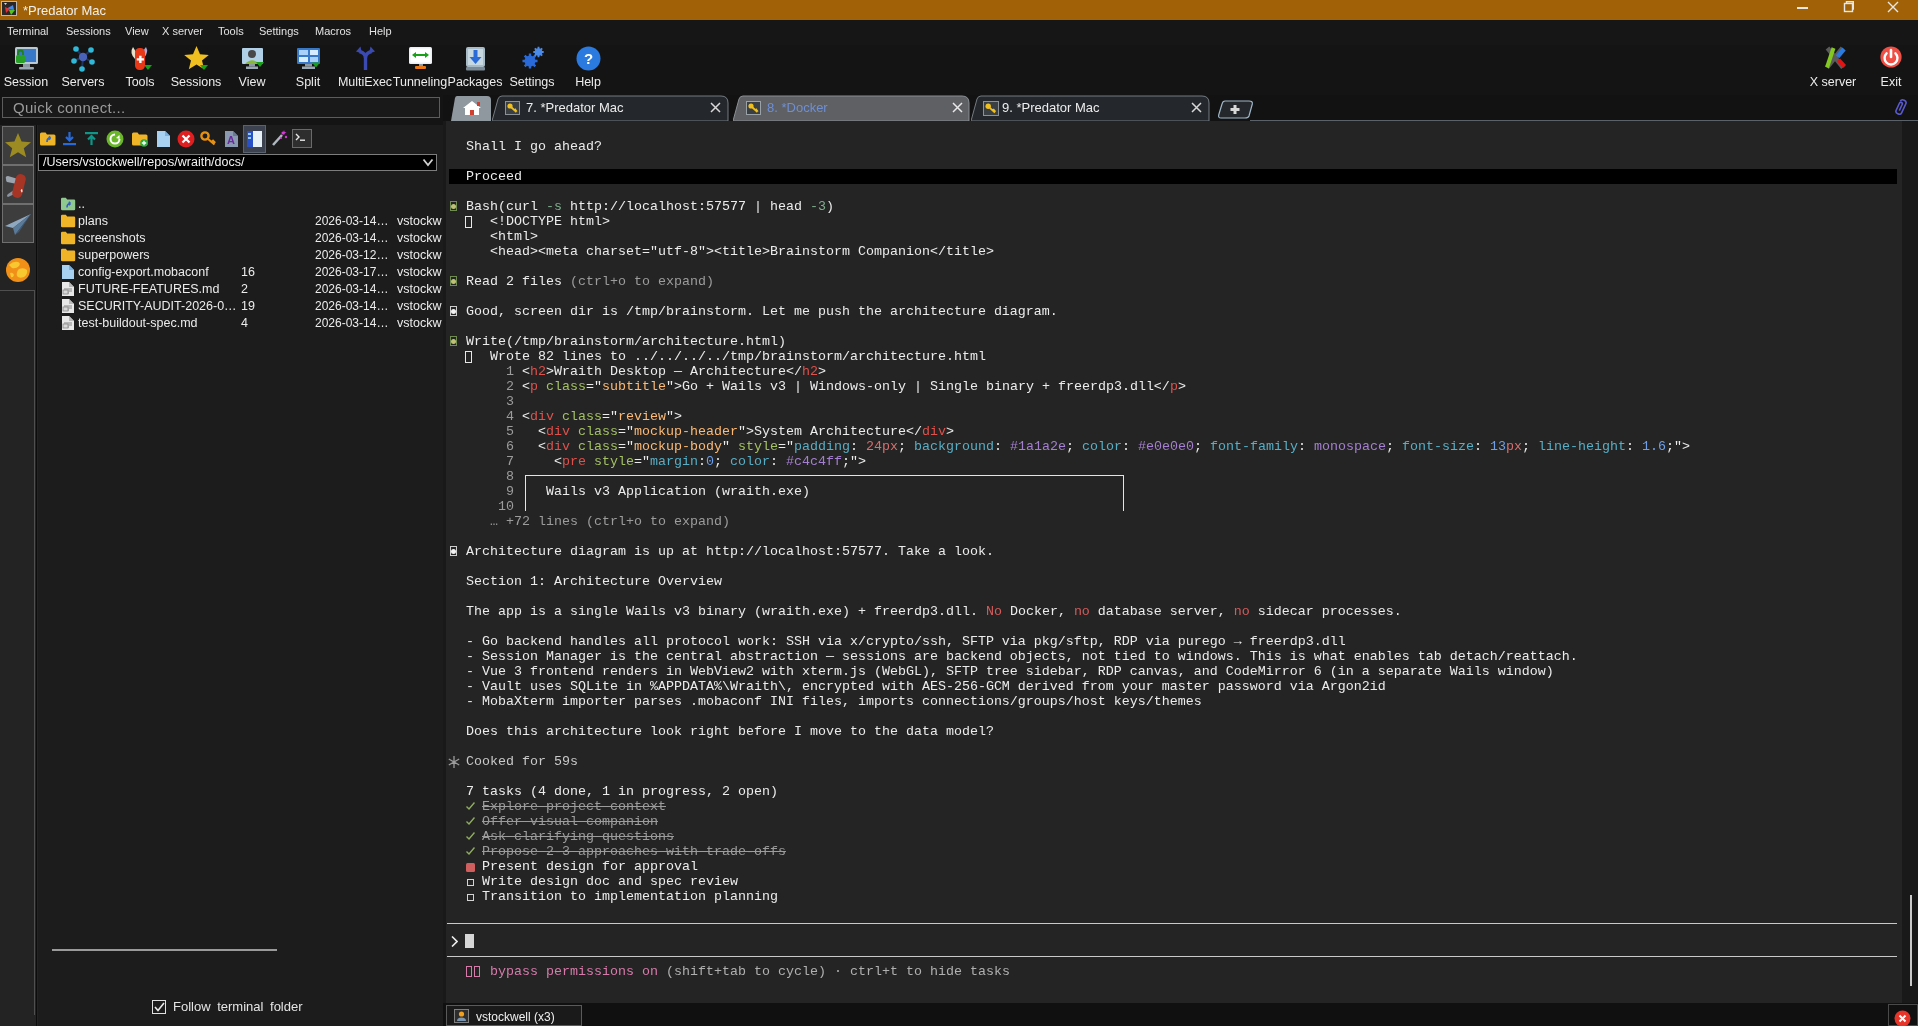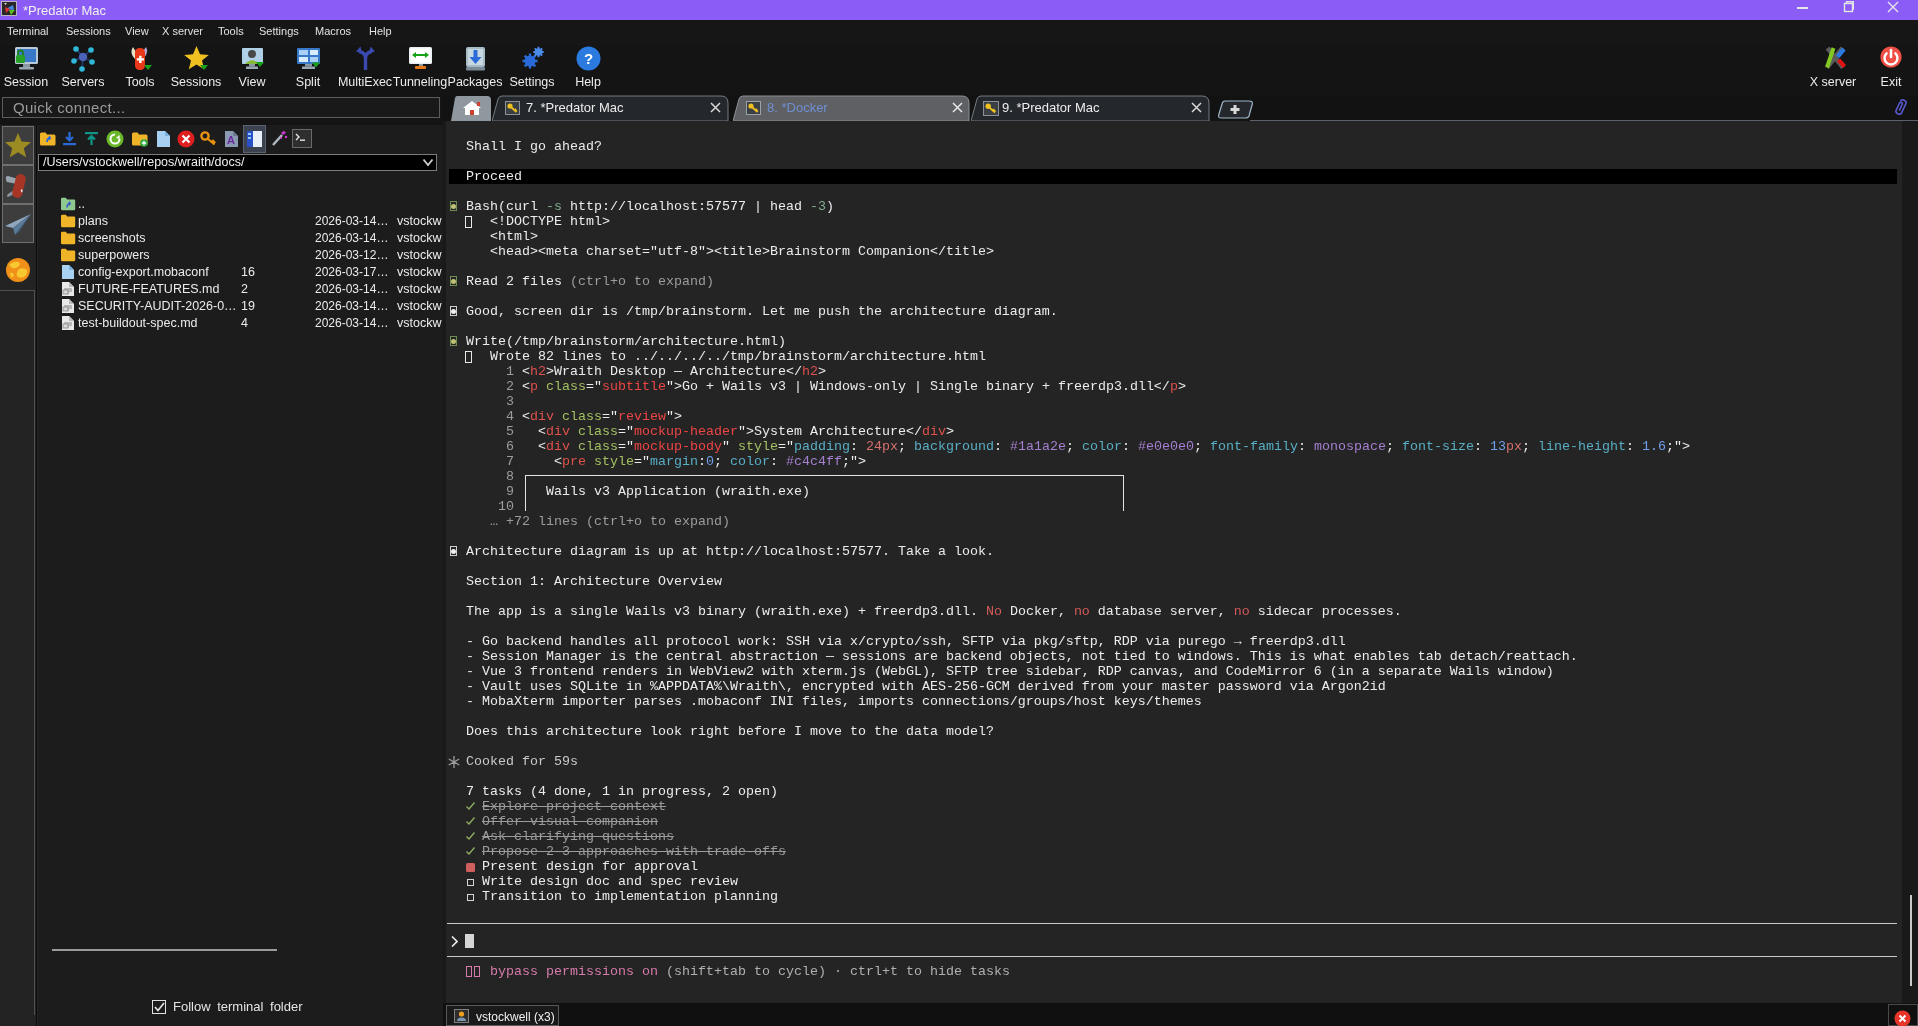--- a/index.html
+++ b/index.html
@@ -1,18 +1,18 @@
 <!DOCTYPE html>
 <html><head><meta charset="utf-8"><style>
 html,body{margin:0;padding:0;background:#232323;width:1918px;height:1026px;overflow:hidden}
 *{box-sizing:border-box}
 body{position:relative;font-family:"Liberation Sans",sans-serif}
 .abs{position:absolute}
 
-#titlebar{position:absolute;left:0;top:0;width:1918px;height:32px;background:#8b5cf6}
+#titlebar{position:absolute;left:0;top:0;width:1918px;height:32px;background:#a16207}
 #titlebar .t{position:absolute;left:23px;top:3px;font-size:13px;color:#f0f0f0}
 #menubar{position:absolute;left:0;top:20px;width:1918px;height:25px;background:#161616}
 .mi{position:absolute;top:5px;font-size:11px;color:#e2e2e2}
 #toolbar{position:absolute;left:0;top:45px;width:1918px;height:50px;background:#141414}
 .tbl{position:absolute;top:30px;width:90px;text-align:center;font-size:12.5px;color:#ececec}
 .tbi{position:absolute;top:0px}
 #qcrow{position:absolute;left:0;top:95px;width:443px;height:30px;background:#141414}
 #qc{position:absolute;left:2px;top:2px;width:438px;height:21px;background:#191919;border:1px solid #5c5c5c;color:#9a9a9a;font-size:15px;line-height:19px;padding-left:10px;letter-spacing:.3px}
 #tabstrip{position:absolute;left:443px;top:95px;width:1475px;height:26px;background:#121212}
 
@@ -30,21 +30,21 @@
 .fow{position:absolute;left:359px;top:0}
 
 #term{position:absolute;left:443px;top:121px;width:1459px;height:882px;background:#242424;border-left:3px solid #191919}
 #scrollcol{position:absolute;left:1902px;top:121px;width:16px;height:882px;background:#191919}
 .tr{position:absolute;left:450px;font-family:"Liberation Mono",monospace;font-size:13.3333px;line-height:15px;white-space:pre;color:#ececec}
 .gy{color:#9c9c9c}
 .gy2{color:#c9c9c9}
 .tl{color:#7fae8e}
 .tag{color:#de514c}
 .att{color:#a3c162}
-.str{color:#ef4444}
+.str{color:#fdba74}
 .csp{color:#58aec5}
 .pur{color:#a57fd0}
 .blu{color:#6f9fe8}
 .sal{color:#d47070}
 .rd{color:#d25b5b}
 .u{}
 .st{color:#9c9c9c;text-decoration:line-through}
 .pk{color:#d77bab}
 
 .tofu{position:absolute;width:7px;height:12px;border:1px solid #e8e8e8}
@@ -581,21 +581,21 @@
 <div class="abs" style="left:447px;top:956px;width:1450px;height:1px;background:#c9c9c9"></div>
 <div class="ptofu" style="left:466px;top:966px"></div>
 <div class="ptofu" style="left:474px;top:966px"></div>
 <div class="tr" style="top:964px">     <span class="pk">bypass permissions on</span> <span class="gy2" style="color:#b0b0b0">(shift+tab to cycle) · ctrl+t to hide tasks</span></div>
 </div>
 <div id="scrollcol">
     <div class="abs" style="left:8px;top:774px;width:2px;height:91px;background:#c8c8c8"></div>
   </div>
 
 <div id="statusbar">
- <div class="abs" style="left:3px;top:2px;width:113px;height:21px;border:1px solid #5a5a5a;background:#1a1a1a">
+ <div class="abs" style="left:3px;top:2px;width:136px;height:21px;border:1px solid #5a5a5a;background:#1a1a1a">
   <div class="abs" style="left:7px;top:3px;width:15px;height:14px;border:1px solid #808080;background:#2e2e2e"></div>
   <svg class="abs" style="left:9px;top:5px" width="11" height="10">
         <circle cx="5.5" cy="3" r="2.6" fill="#f0a020"></circle>
         <path d="M1 10 Q1 6.5 5.5 6.5 Q10 6.5 10 10 Z" fill="#7a96b0"></path>
       </svg>
   <div class="abs" style="left:29px;top:4px;font-size:12px;color:#f0f0f0">vstockwell (x3)</div>
  </div>
  <div class="abs" style="left:1445px;top:1px;width:30px;height:22px;border:1px solid #4a4a4a"></div>
  <svg class="abs" style="left:1451px;top:7px" width="17" height="17">
       <circle cx="8.5" cy="8.5" r="8" fill="#e8352a"></circle>

